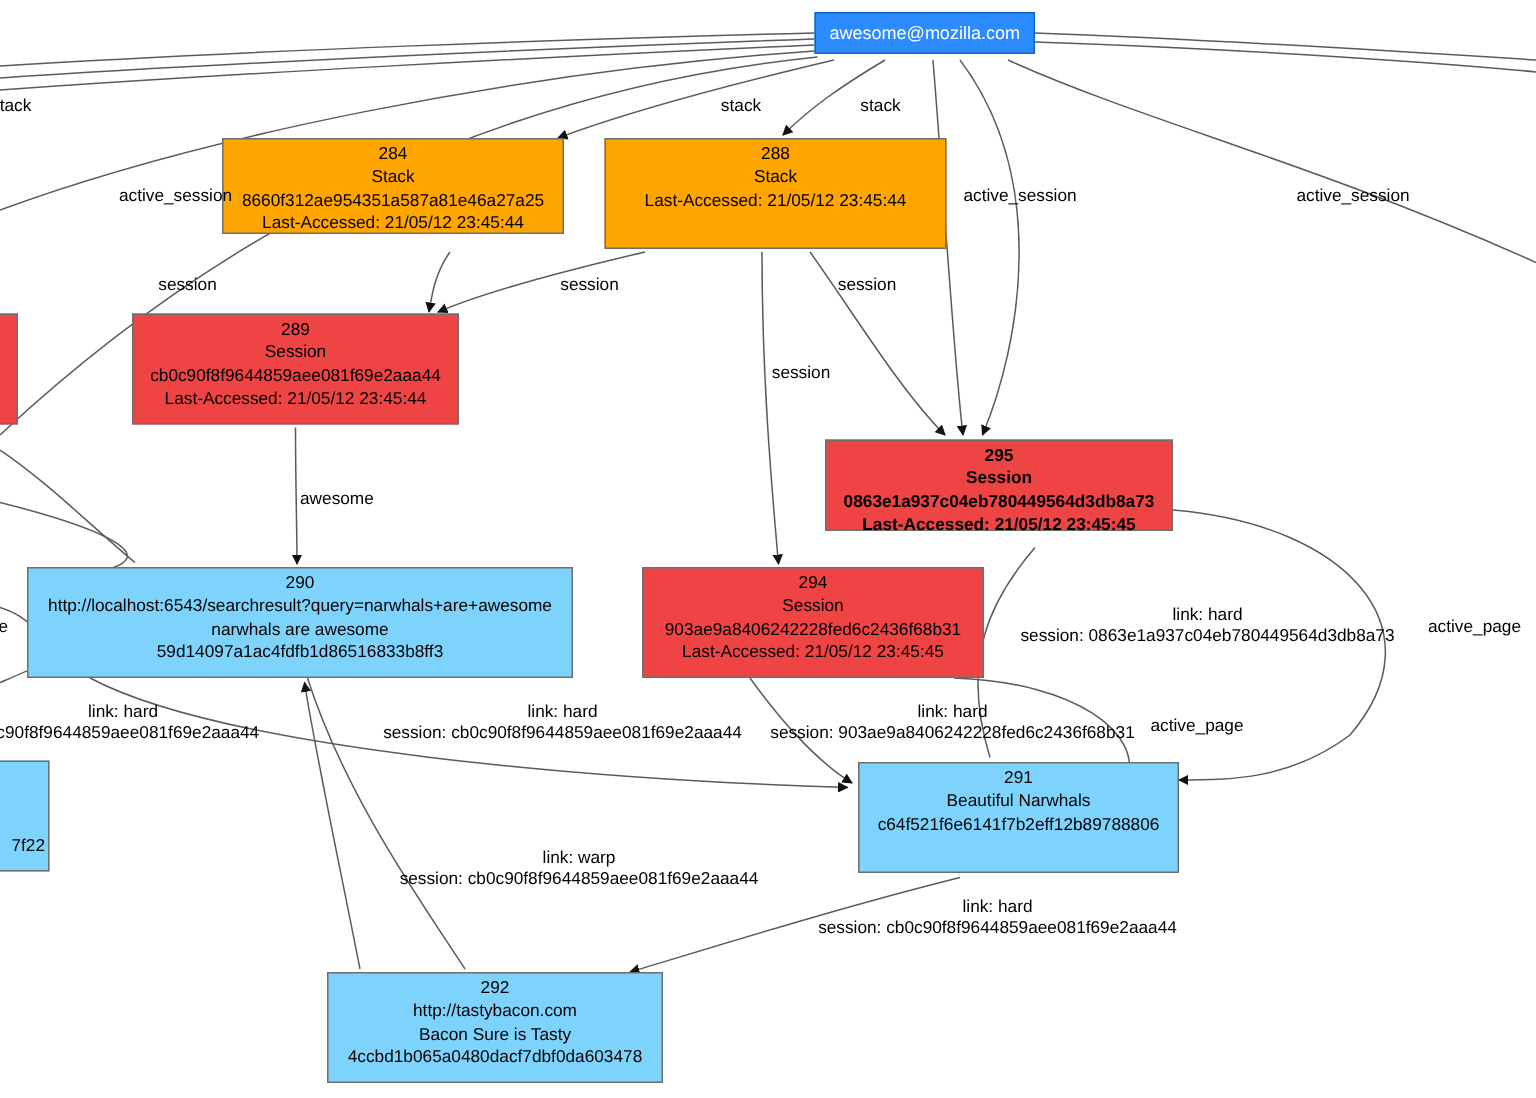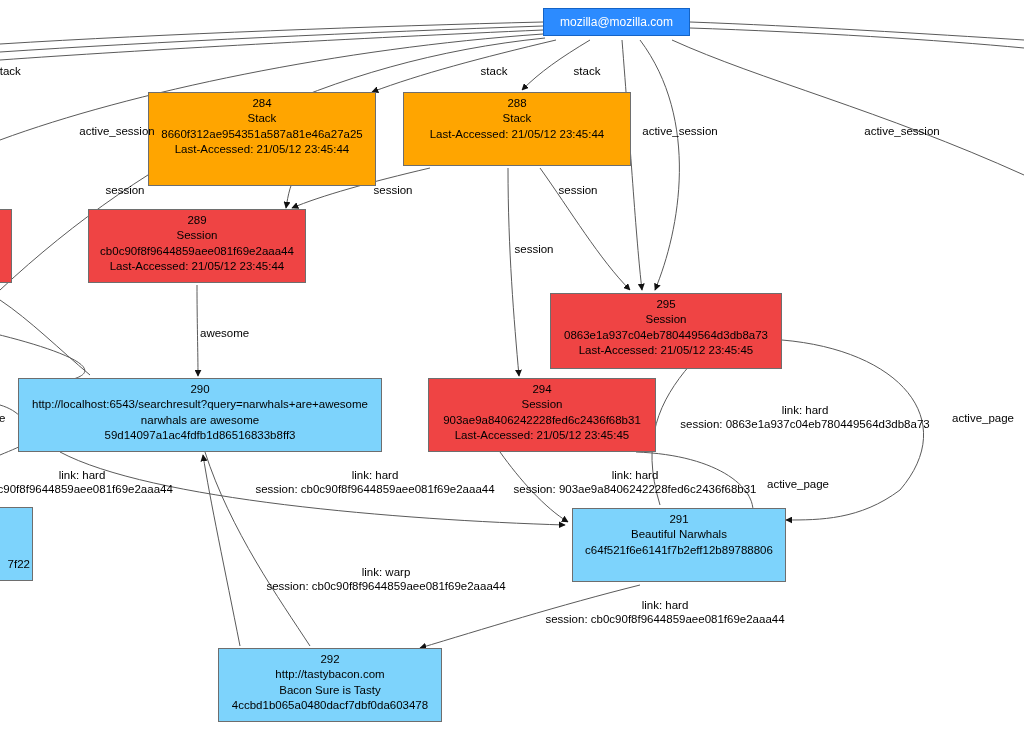--- a/index.html
+++ b/index.html
@@ -126,44 +126,44 @@
       <path d="M 240 646 C 225 570 210 500 203 455" marker-end="url(#arrow)"></path>
 
       <path d="M 0 335 C 60 350 120 372 60 382"></path>
       <path d="M 0 405 C 10 408 16 412 22 418"></path>
       <path d="M 0 455 C 12 450 22 446 28 442"></path>
       <path d="M 0 300 C 30 320 60 350 90 375"></path>
     </g>
   </svg>
 
   <div class="node root" style="left:543px; top:8px; width:147px; height:28px; padding-top:6px;">
-    <span class="node-line">mozilla@mozilla.com</span>
-  </div>
-
-  <div class="node stack" style="left:148px; top:92px; width:228px; height:94px;">
+    <span class="node-line">awesome@mozilla.com</span>
+  </div>
+
+  <div class="node stack" style="left:148px; top:92px; width:228px; height:64px;">
     <span class="node-line">284</span>
     <span class="node-line">Stack</span>
     <span class="node-line">8660f312ae954351a587a81e46a27a25</span>
     <span class="node-line">Last-Accessed: 21/05/12 23:45:44</span>
   </div>
 
   <div class="node stack" style="left:403px; top:92px; width:228px; height:74px;">
     <span class="node-line">288</span>
     <span class="node-line">Stack</span>
     <span class="node-line">Last-Accessed: 21/05/12 23:45:44</span>
   </div>
 
   <div class="node session" style="left:88px; top:209px; width:218px; height:74px;">
     <span class="node-line">289</span>
     <span class="node-line">Session</span>
     <span class="node-line">cb0c90f8f9644859aee081f69e2aaa44</span>
     <span class="node-line">Last-Accessed: 21/05/12 23:45:44</span>
   </div>
 
-  <div class="node session" style="left:550px; top:293px; width:232px; height:76px;">
+  <div class="node session" style="left:550px; top:293px; width:232px; height:61px;font-weight:bold;">
     <span class="node-line">295</span>
     <span class="node-line">Session</span>
     <span class="node-line">0863e1a937c04eb780449564d3db8a73</span>
     <span class="node-line">Last-Accessed: 21/05/12 23:45:45</span>
   </div>
 
   <div class="node session" style="left:428px; top:378px; width:228px; height:74px;">
     <span class="node-line">294</span>
     <span class="node-line">Session</span>
     <span class="node-line">903ae9a8406242228fed6c2436f68b31</span>

